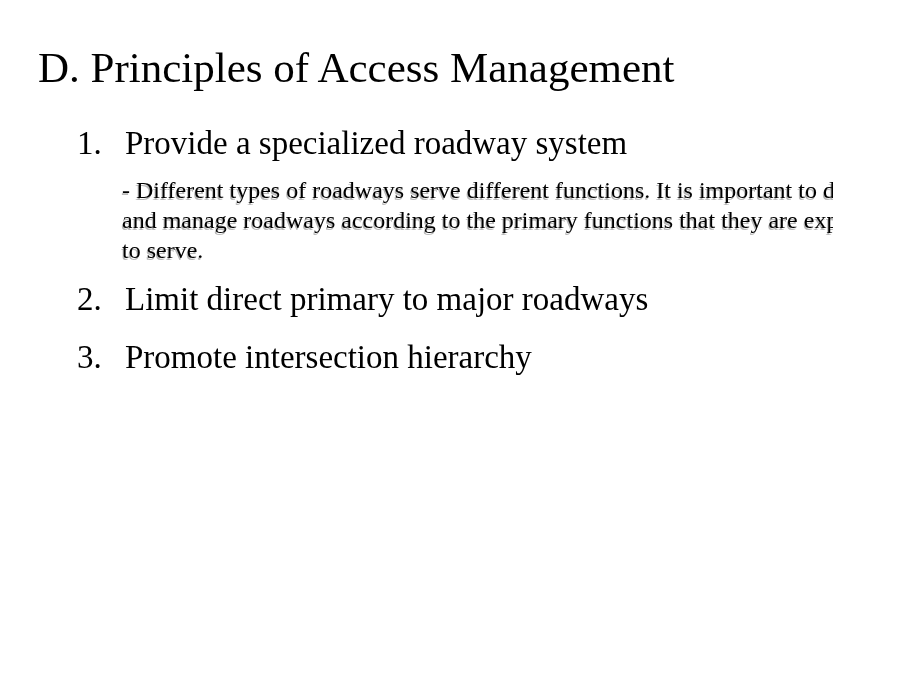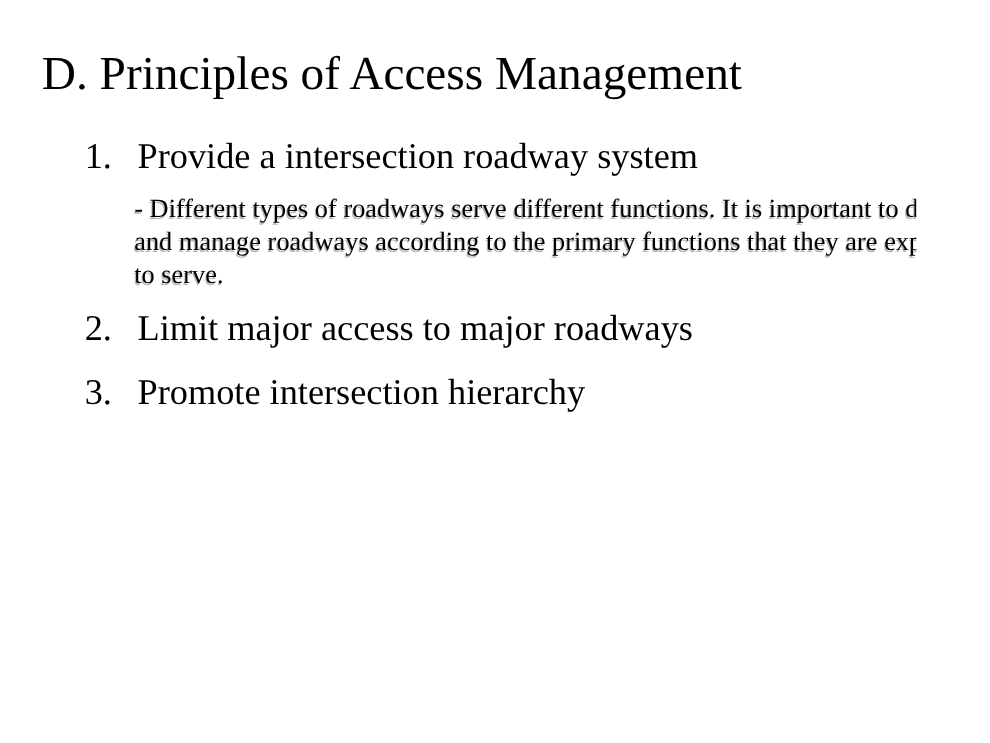--- a/index.html
+++ b/index.html
@@ -55,29 +55,29 @@
 </head>
 <body>
 
 <div class="slide">
 
   <h1 class="slide-title">D. Principles of Access Management</h1>
 
   <div class="item item-0">
     <div class="item-heading">
       <span class="item-number">1.</span>
-      <span class="item-heading-text">Provide a intersection roadway system</span>
+      <span class="item-heading-text">Provide a specialized roadway system</span>
     </div>
     <p class="item-desc">- Different types of roadways serve different functions. It is important to design and manage roadways according to the primary functions that they are expected to serve.</p>
   </div>
 
   <div class="item item-1">
     <div class="item-heading">
       <span class="item-number">2.</span>
-      <span class="item-heading-text">Limit major access to major roadways</span>
+      <span class="item-heading-text">Limit direct primary to major roadways</span>
     </div>
   </div>
 
   <div class="item item-2">
     <div class="item-heading">
       <span class="item-number">3.</span>
       <span class="item-heading-text">Promote intersection hierarchy</span>
     </div>
   </div>
 

